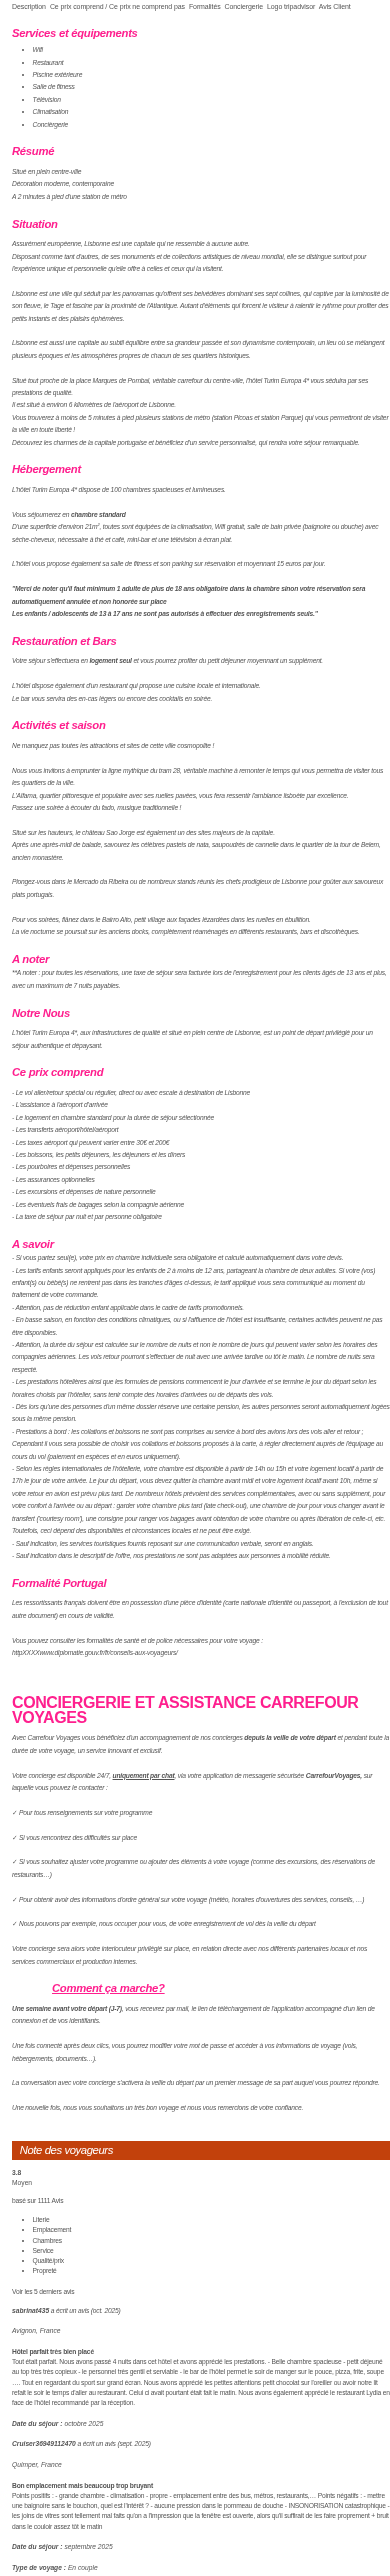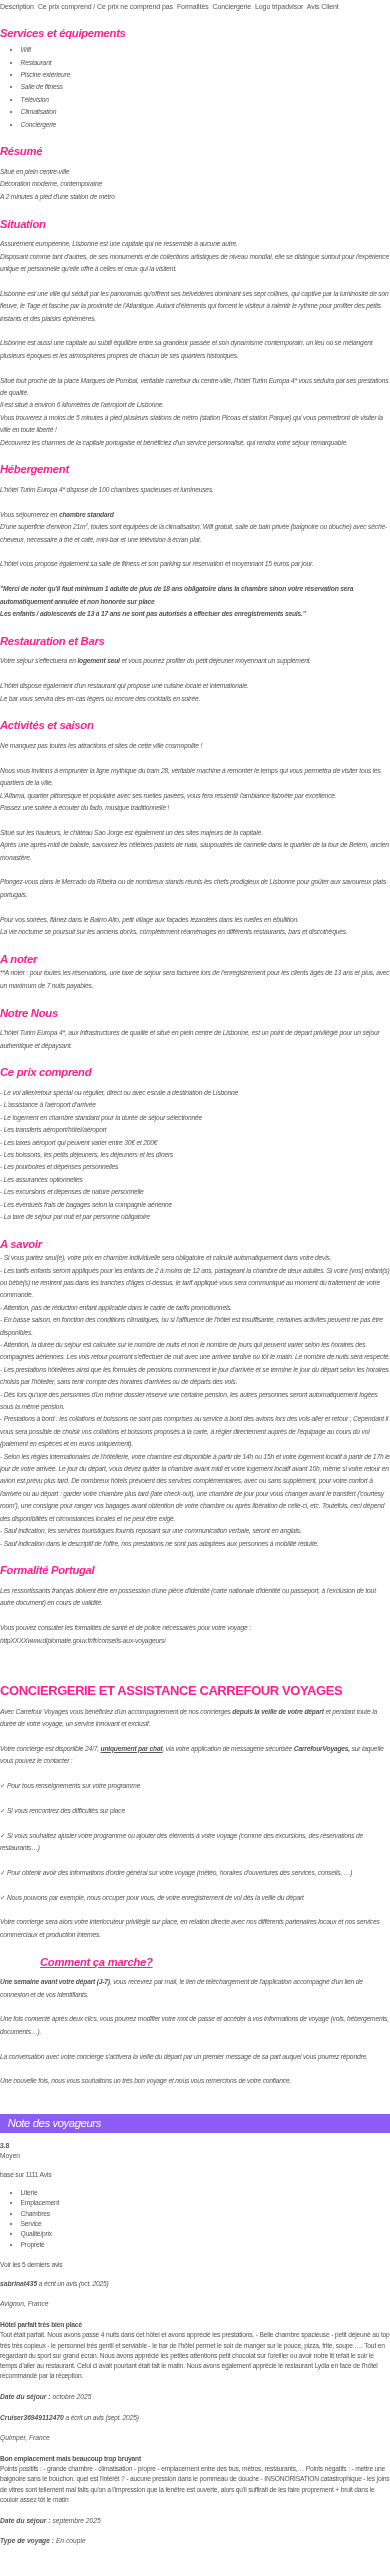--- a/index.html
+++ b/index.html
@@ -3,46 +3,46 @@
 <meta charset="utf-8">
 <style>
   html, body { margin: 0; padding: 0; background: #ffffff; }
   body {
     width: 391px;
     font-family: "Liberation Sans", "DejaVu Sans", sans-serif;
     color: #555555;
     font-size: 6.7px;
     line-height: 12.4px;
   }
-  .page { padding: 0 0 0 0; }
+  .page { padding: 0 0 0 12px; }
   .topnav { font-style: normal; color: #555; font-size: 7px; line-height: 11.3px; padding-top: 1px; letter-spacing: -0.1px; }
   .topnav span { margin-right: 2.1px; }
   h2.sec {
     color: #ff1f8e;
     font-style: italic;
     font-weight: bold;
     font-size: 11.3px;
     line-height: 14.4px;
     margin: 13.4px 0 7.2px 0;
     letter-spacing: -0.3px;
   }
   h2.sec.tight { margin-bottom: 1px; }
-  h2.sec.upper { font-style: normal; font-size: 13px; letter-spacing: -0.4px; margin-top: 37px; }
+  h2.sec.upper { font-style: normal; font-size: 16px; letter-spacing: -0.4px; margin-top: 37px; }
   h2.sec.underline { text-decoration: underline; margin-left: 40px; }
   p { margin: 0; }
   .para { font-style: italic; margin: 0 0 12.4px 0; letter-spacing: -0.2px; }
   .para.nomb { margin-bottom: 0; }
   ul.svc { margin: 4.1px 0 0 0; padding-left: 20.6px; font-style: italic; line-height: 12.4px; letter-spacing: -0.2px; }
   ul.plain { margin: 0 0 10.3px 0; padding-left: 20.6px; line-height: 10.3px; letter-spacing: -0.2px; }
   ul.plain li, ul.svc li { list-style: disc; }
   .line { display: block; }
   b, .b { font-weight: bold; }
   .u { text-decoration: underline; }
   .banner {
-    background: #8b5cf6;
+    background: #c2410c;
     color: #ffffff;
     font-style: italic;
     font-size: 11.3px;
     line-height: 19px;
     padding-left: 7.7px;
     margin-top: 26px;
     letter-spacing: -0.4px;
   }
   .rating { font-weight: bold; line-height: 10.3px; margin-top: 8.2px; }
   .rating-label { line-height: 10.3px; }

